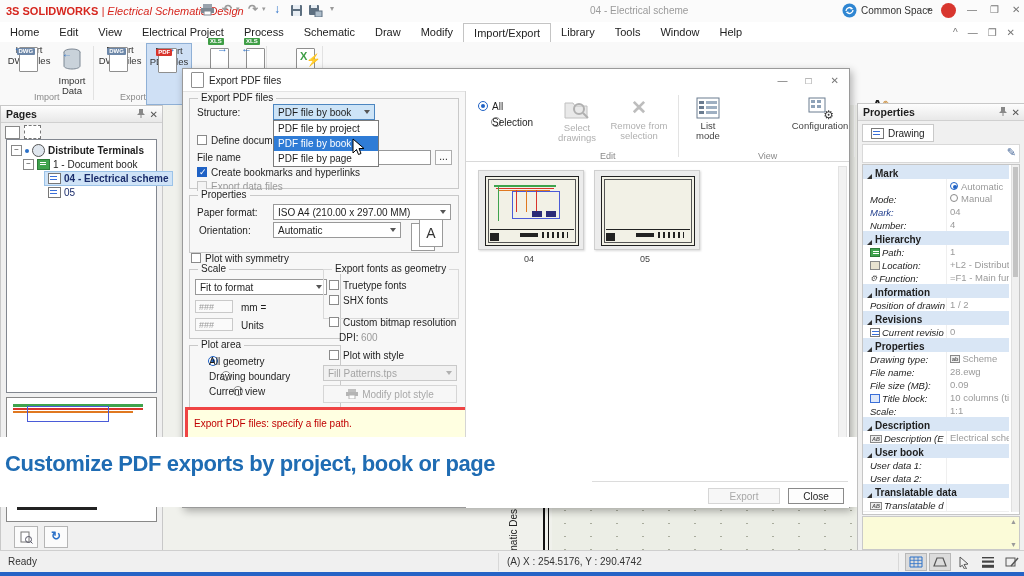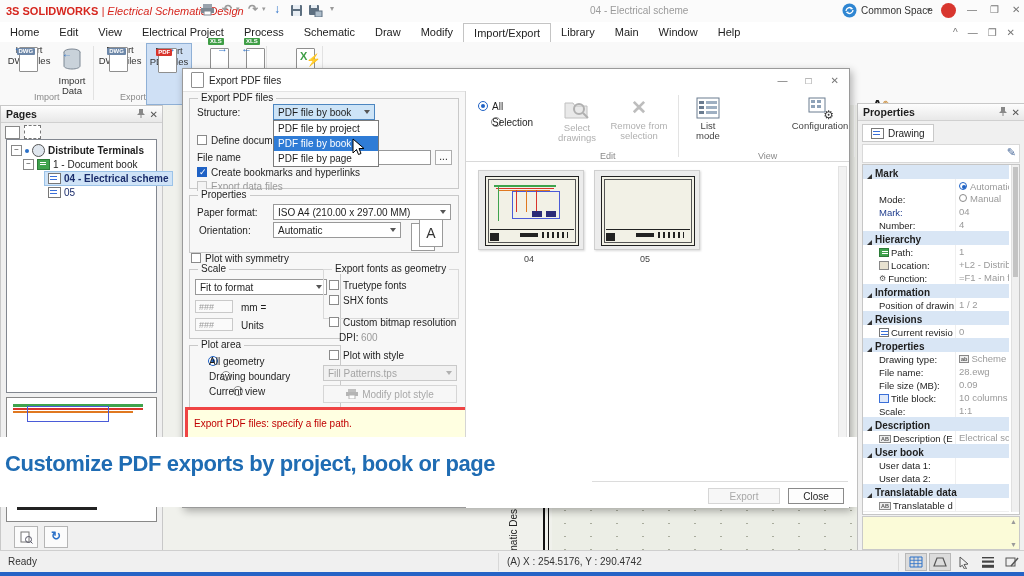--- a/index.html
+++ b/index.html
@@ -66,21 +66,21 @@
   .rtool.active{background:#ccddf3;border:1px solid #9ab8dd;}
   .thumbcard{position:absolute;width:104px;height:78px;background:#ececec;border:1px solid #cfcfcf;box-shadow:1px 1px 2px rgba(0,0,0,.15);}
   .thumbpage{position:absolute;left:6px;top:5px;width:92px;height:68px;background:#f2f1e6;border:1px solid #222;}
   .thumbpage::after{content:"";position:absolute;left:2px;top:2px;right:2px;bottom:2px;border:1px solid #555;}
   .mini{position:absolute;z-index:2;}
   
   .pg{position:absolute;background:#fff;border:1px solid #c6c6c6;}
   .pg-row{position:absolute;left:0;width:146px;height:13px;display:flex;align-items:flex-end;background:#fff;border-bottom:1px solid #efefef;overflow:hidden;}
   .pg-row.sec{height:14px;background:#d9e6f5;font-weight:bold;border-bottom:1px solid #c6d6ea;}
   .tri{width:0;height:0;border-left:5px solid transparent;border-bottom:5px solid #333;margin:0 3px 0 4px;}
-  .pl{width:76px;padding-left:16px;overflow:hidden;white-space:nowrap;font-size:9.5px;display:flex;align-items:center;gap:2px;}
+  .pl{width:76px;padding-left:7px;overflow:hidden;white-space:nowrap;font-size:9.5px;display:flex;align-items:center;gap:2px;font-style:italic;}
   .pv{flex:1;color:#9a9a9a;overflow:hidden;white-space:nowrap;font-size:9.5px;border-left:1px solid #efefef;padding-left:3px;height:100%;display:flex;align-items:center;gap:2px;}
   .abbadge{font-size:5.5px;border:1px solid #888;color:#555;padding:0 1px;background:#eee;font-weight:bold;}
   .mini-ico{width:8px;height:7px;display:inline-block;}
   
   .banner{left:0;top:437px;width:857px;height:70px;background:#fff;z-index:6;}
   .banner-text{position:absolute;left:5px;top:14px;font-size:22px;letter-spacing:-0.4px;font-weight:bold;color:#1f6cb3;white-space:nowrap;}
   .dots{background-image:radial-gradient(#a9ac9d 1px, transparent 1.2px);background-size:26px 13px;}
   .statusbar{left:0;top:550px;width:1024px;height:22px;background:#f0f0f0;border-top:1px solid #cfcfcf;z-index:9;}
   .sico{position:absolute;width:22px;height:18px;display:flex;align-items:center;justify-content:center;}
   .sico.pressed{background:#dcdcdc;border:1px solid #b8b8b8;box-sizing:border-box;}
@@ -145,21 +145,21 @@
     <span class="mtab">Home</span>
     <span class="mtab">Edit</span>
     <span class="mtab">View</span>
     <span class="mtab">Electrical Project</span>
     <span class="mtab">Process</span>
     <span class="mtab">Schematic</span>
     <span class="mtab">Draw</span>
     <span class="mtab">Modify</span>
     <span class="mtab active">Import/Export</span>
     <span class="mtab">Library</span>
-    <span class="mtab">Main</span>
+    <span class="mtab">Tools</span>
     <span class="mtab">Window</span>
     <span class="mtab">Help</span>
     <span style="margin-left:auto"></span>
     <span class="winglyph">^</span>
     <span class="winglyph">—</span>
     <span class="winglyph">❐</span>
     <span class="winglyph" style="margin-right:4px">✕</span>
   </div>
 
   <div class="abs ribbon">

